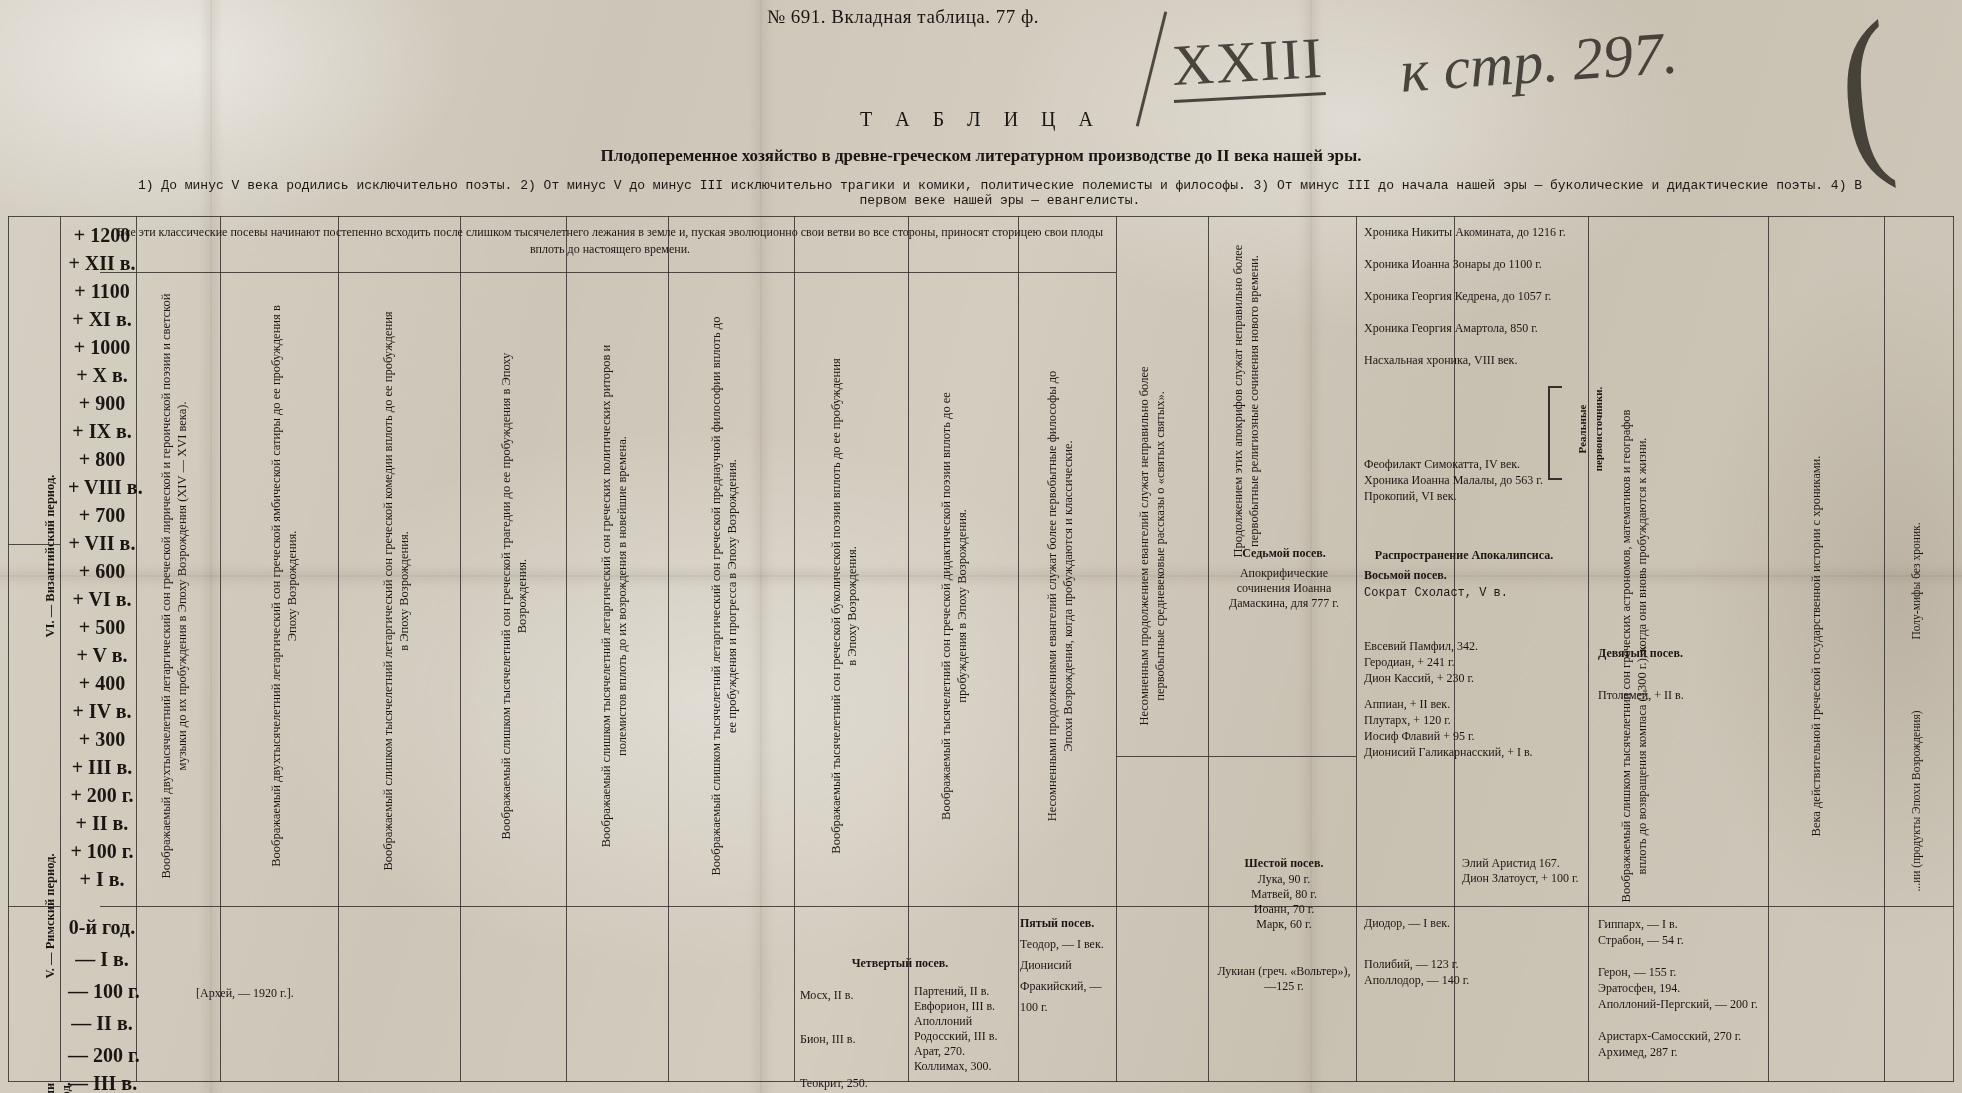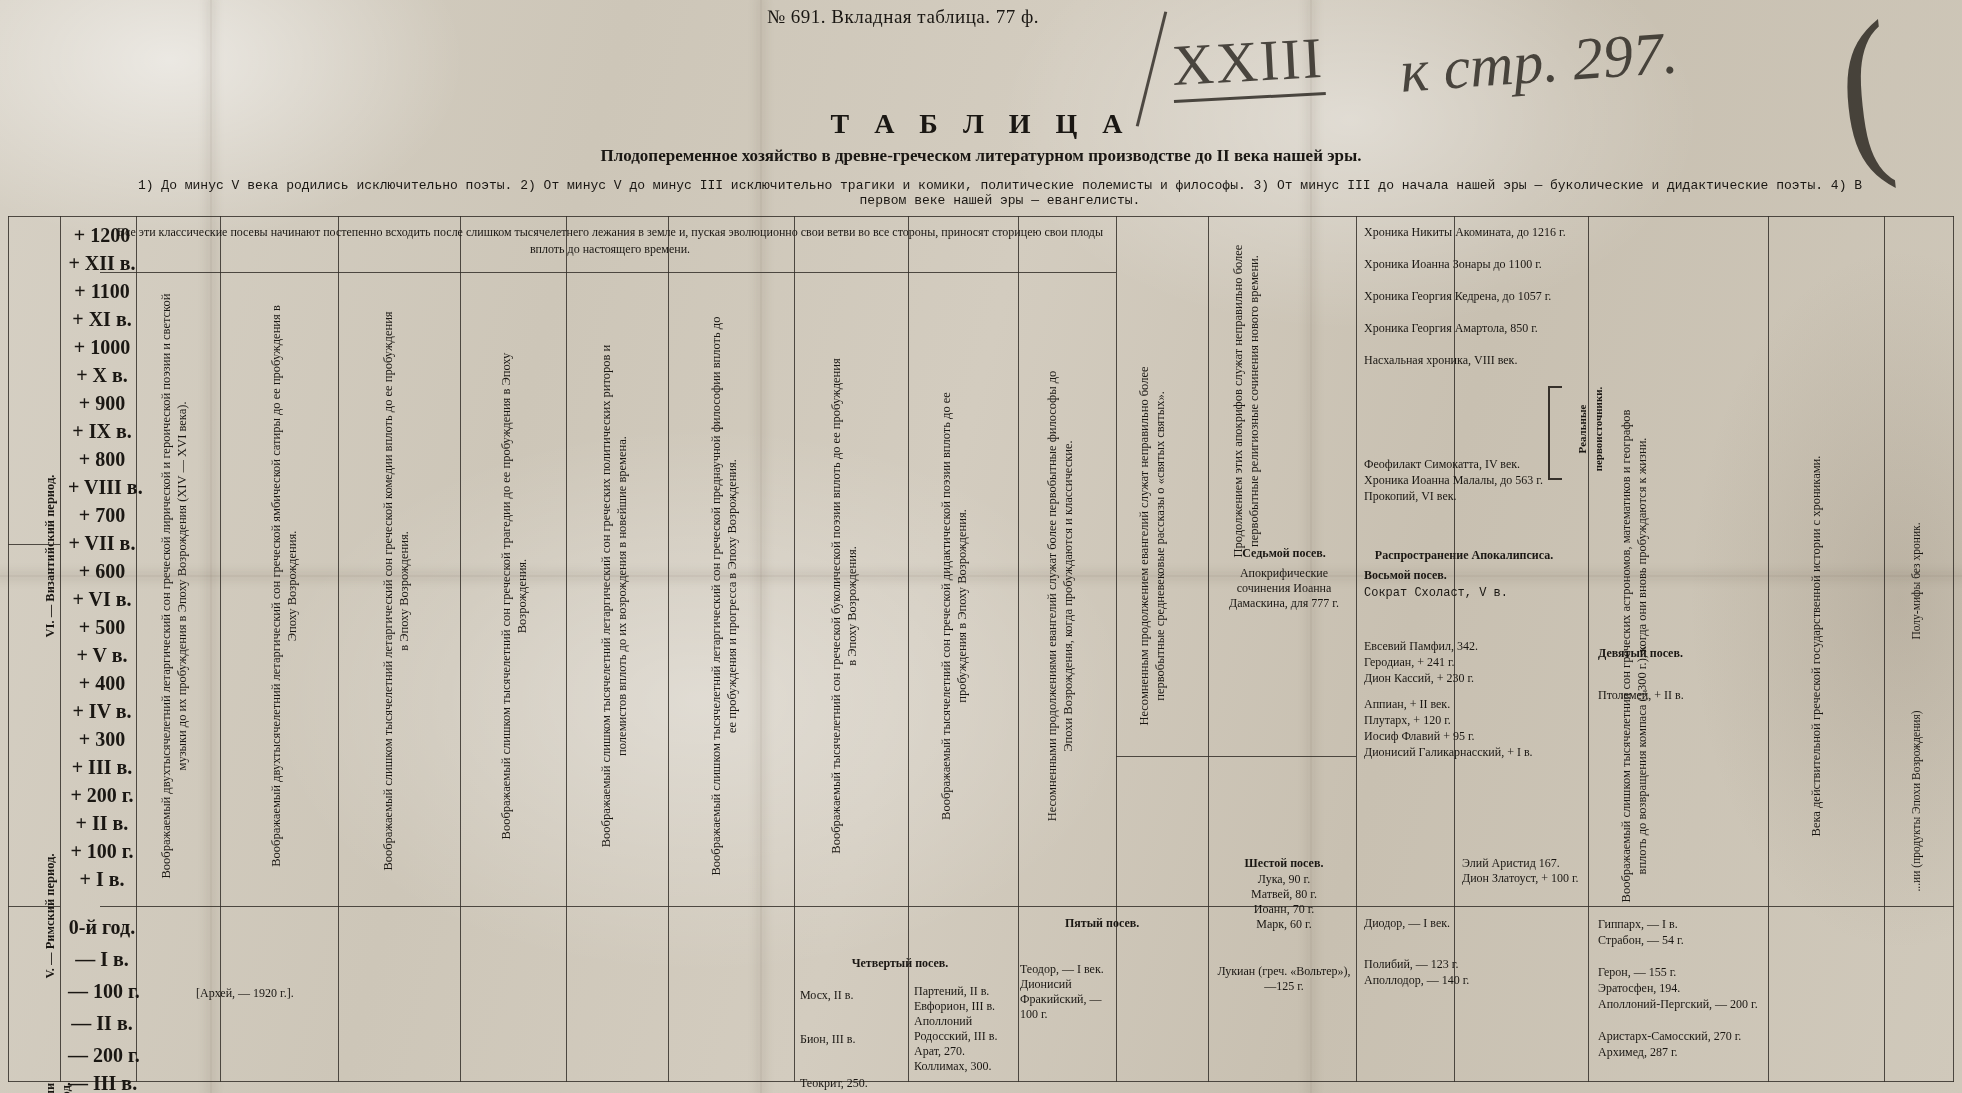--- a/index.html
+++ b/index.html
@@ -27,21 +27,21 @@
 
   .sheet{position:absolute;left:0;top:0;width:1962px;height:1093px;}
 
   
   .topline{
     position:absolute;top:6px;left:0;width:1806px;text-align:center;
     font-size:19px;letter-spacing:.5px;
   }
   .tbl-title{
     position:absolute;top:108px;left:0;width:1962px;text-align:center;
-    font-size:28px;font-weight:700;letter-spacing:9px;
+    font-size:20px;font-weight:400;letter-spacing:9px;
   }
   .subtitle{
     position:absolute;top:146px;left:0;width:1962px;text-align:center;
     font-size:17px;font-weight:700;
   }
   .notes{
     position:absolute;top:178px;left:120px;width:1760px;text-align:center;
     font-size:13px;line-height:15px;font-family:Liberation Mono, monospace;
   }
 
@@ -261,22 +261,22 @@
 Плутарх, + 120 г.
 Иосиф Флавий + 95 г.
 Дионисий Галикарнасский, + I в.</div>
 
     <div class="htext" style="left:1454px;top:640px;width:118px;white-space:pre-line;line-height:15px;">Элий Аристид 167.
 Дион Златоуст, + 100 г.</div>
 
     <div class="htext b" style="left:1590px;top:430px;width:160px;">Девятый посев.</div>
     <div class="htext" style="left:1590px;top:472px;width:160px;">Птолемей, + II в.</div>
 
-    <div class="htext b" style="left:1012px;top:700px;width:94px;padding-left:45px;">Пятый посев.</div>
-    <div class="htext" style="left:1012px;top:746px;width:94px;white-space:pre-line;line-height:15px;">Теодор, — I век.
+    <div class="htext b" style="left:1012px;top:700px;width:94px;">Пятый посев.</div>
+    <div class="htext" style="left:1012px;top:718px;width:94px;white-space:pre-line;line-height:21px;">Теодор, — I век.
 Дионисий Фракийский, — 100 г.</div>
 
     <div class="htext c b" style="left:792px;top:740px;width:200px;">Четвертый посев.</div>
     <div class="htext" style="left:792px;top:768px;width:96px;white-space:pre-line;line-height:22px;">Мосх, II в.
 
 Бион, III в.
 
 Теокрит, 250.</div>
     <div class="htext" style="left:906px;top:768px;width:100px;white-space:pre-line;line-height:15px;">Партений, II в.
 Евфорион, III в.

